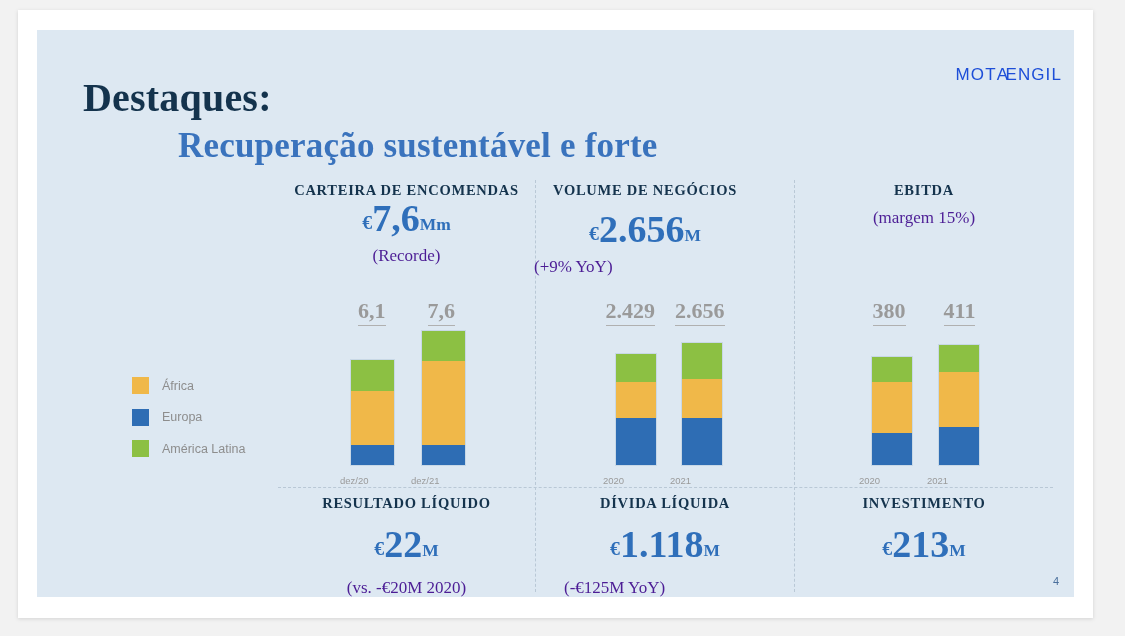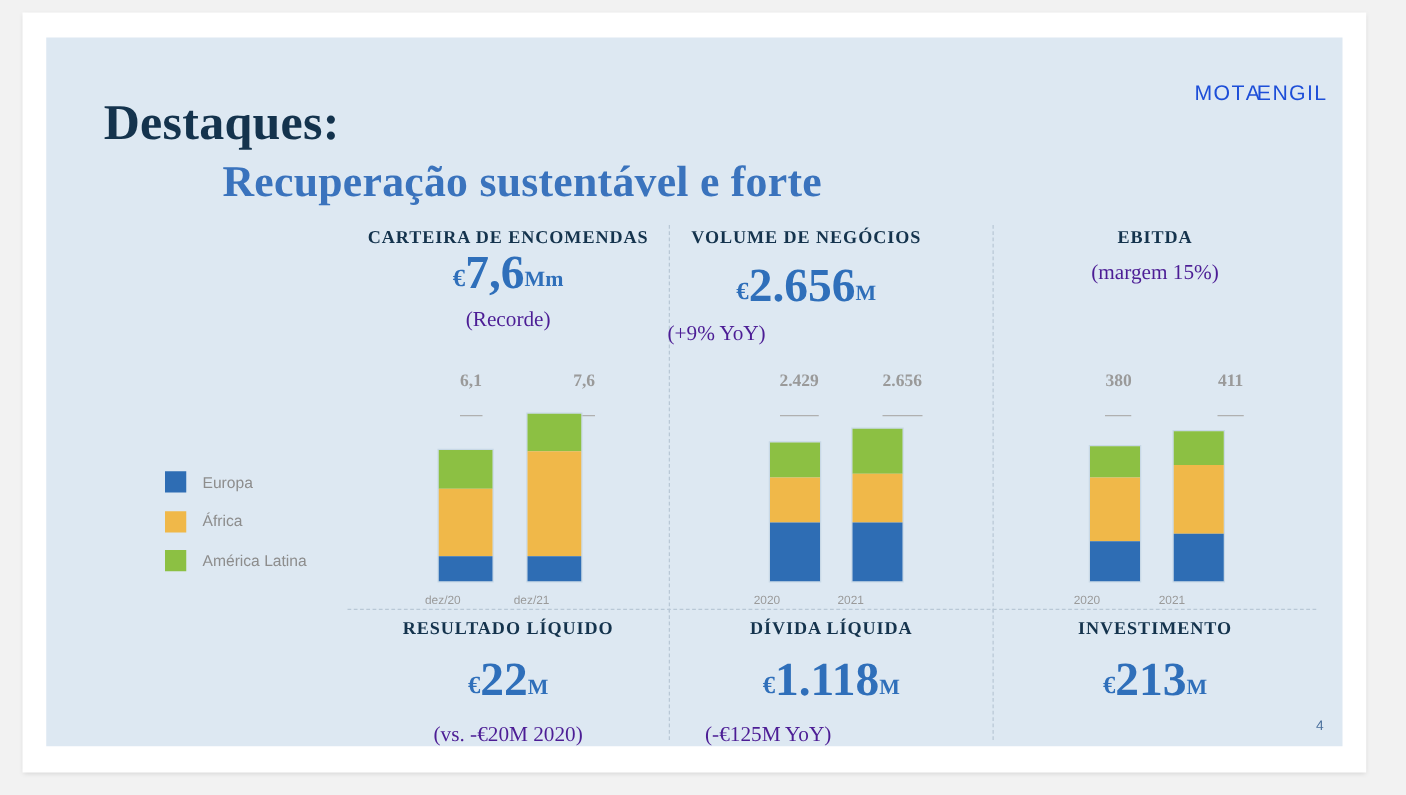--- a/index.html
+++ b/index.html
@@ -103,27 +103,26 @@
     white-space: nowrap;
   }
 
   
   .series-nums {
     position: absolute;
     display: flex;
     justify-content: center;
   }
   .series-nums .sn {
-    font-size: 14px;
+    font-size: 22px;
     font-weight: bold;
     color: #9a9a9a;
     border-bottom: 1.5px solid #b0b0b0;
-    padding-bottom: 18px;
-    white-space: nowrap;
-    margin-left: 31px;
+    padding-bottom: 1px;
+    white-space: nowrap;
   }
 
   
   .chart { position: absolute; }
   .bar {
     position: absolute;
     bottom: 22px;
     box-sizing: border-box;
     border: 1px solid #c8d8e6;
     display: flex;
@@ -253,26 +252,26 @@
         <div class="seg" style="height:27px; background:#8cc043;"></div>
         <div class="seg" style="height:56px; background:#f0b849;"></div>
         <div class="seg" style="height:39px; background:#2e6db4;"></div>
       </div>
       <div class="bar-cat" style="left:60px; width:65px;">2020</div>
       <div class="bar-cat" style="left:128px; width:65px;">2021</div>
     </div>
 
     <div id="legend">
       <div class="legend-row">
+        <div class="legend-swatch" style="background:#f0b849;"></div>
+        <div class="legend-text">África</div>
+      </div>
+      <div class="legend-row">
         <div class="legend-swatch" style="background:#2e6db4;"></div>
         <div class="legend-text">Europa</div>
-      </div>
-      <div class="legend-row">
-        <div class="legend-swatch" style="background:#f0b849;"></div>
-        <div class="legend-text">África</div>
       </div>
       <div class="legend-row">
         <div class="legend-swatch" style="background:#8cc043;"></div>
         <div class="legend-text">América Latina</div>
       </div>
     </div>
 
     <div class="kpi" style="left:241px; top:465px; width:257px;">
       <div class="kpi-label">RESULTADO LÍQUIDO</div>
       <div class="kpi-value" style="font-size:38px; margin-top:13px;"><span class="cur">€</span><span class="num">22</span><span class="unit">M</span></div>

